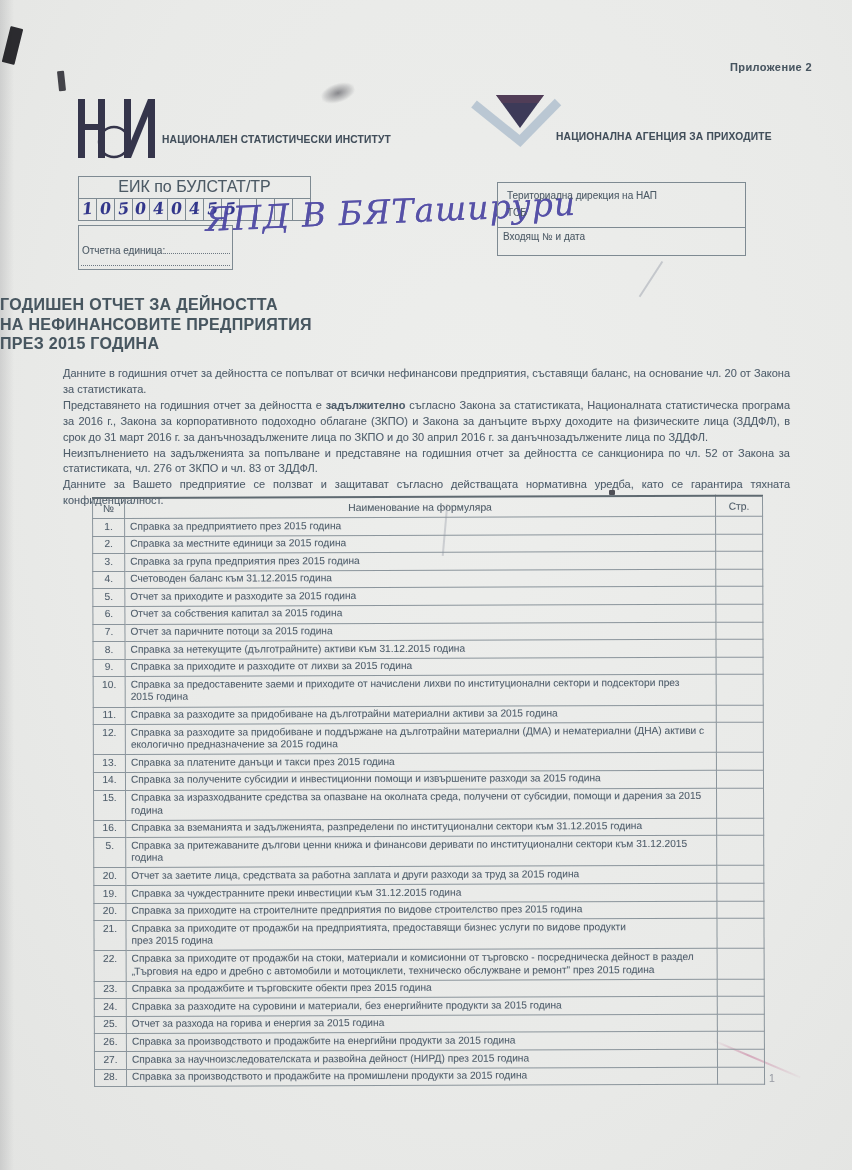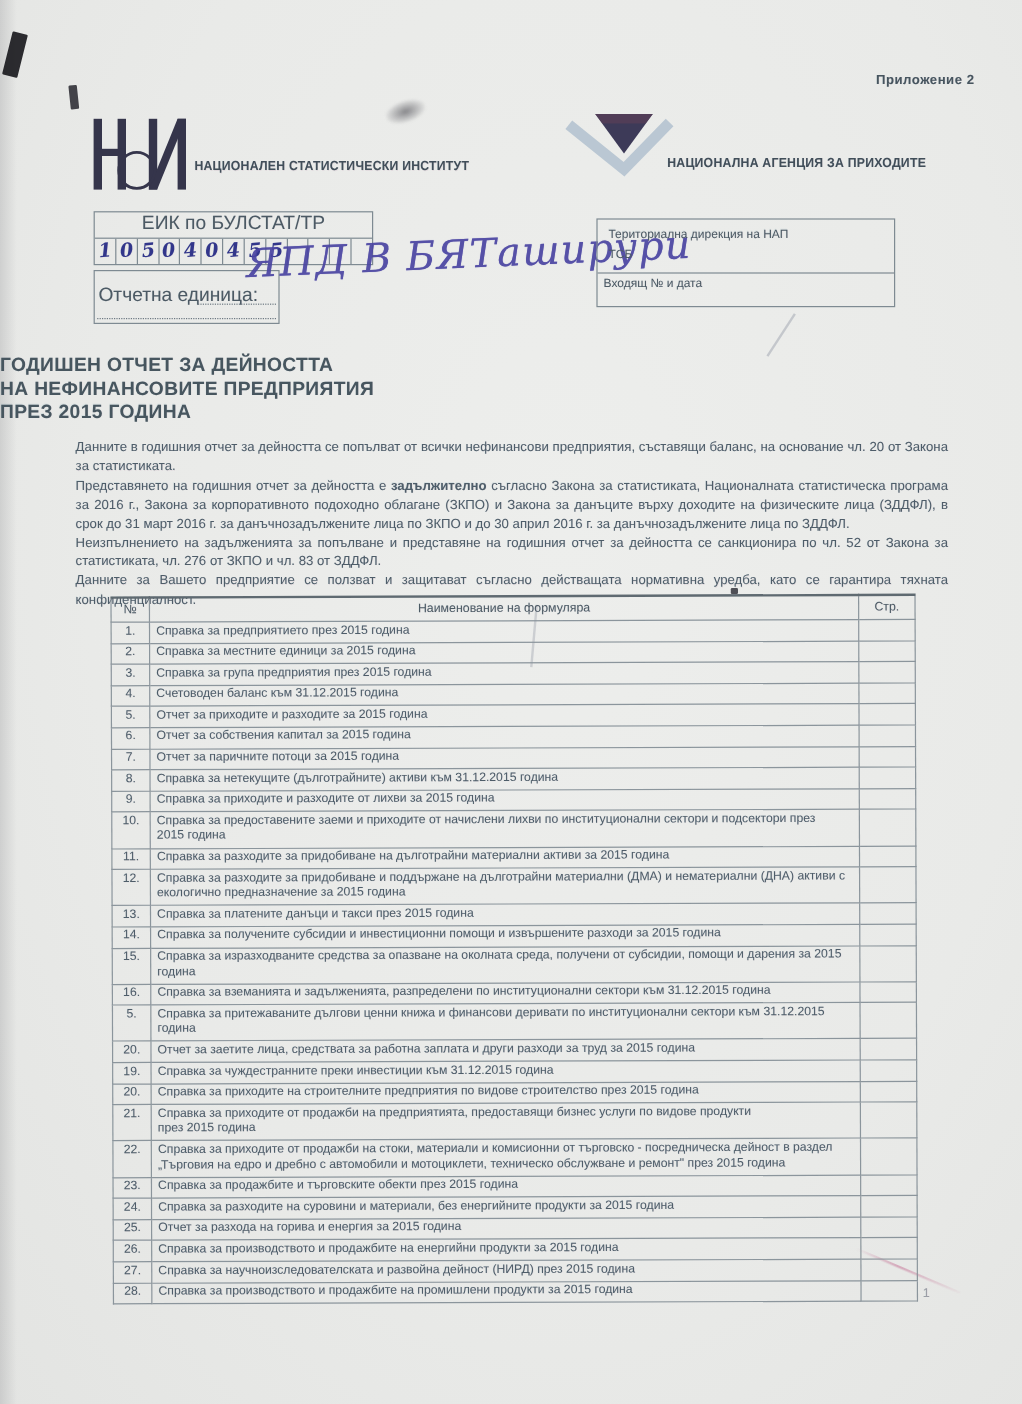--- a/index.html
+++ b/index.html
@@ -31,21 +31,21 @@
   .eik-box{position:absolute;left:78px;top:176px;width:231px;border:1.2px solid #7e8a92;}
   .eik-header{font-size:16px;text-align:center;padding:1px 0 2px;color:#4c5a64;}
   .eik-cells{display:flex;border-top:1.2px solid #7e8a92;height:21px;}
   .eik-cell{flex:1;border-right:1.1px solid #7e8a92;text-align:center;overflow:visible;}
   .eik-cell:last-child{border-right:none;}
   .eik-cell span{display:inline-block;font-family:"DejaVu Serif",serif;font-style:italic;
     font-size:16px;line-height:20px;color:#32368b;transform:rotate(-5deg);font-weight:bold;}
 
   
   .unit-box{position:absolute;left:78px;top:225px;width:153px;height:43px;border:1.2px solid #7e8a92;}
-  .unit-label{position:absolute;left:3px;bottom:13px;font-size:16px;color:#4c5a64;white-space:nowrap;}
+  .unit-label{position:absolute;left:3px;bottom:13px;font-size:10px;color:#4c5a64;white-space:nowrap;}
   .unit-dots1{position:absolute;left:86px;right:2px;bottom:15px;border-bottom:1.2px dotted #6d7882;}
   .unit-dots2{position:absolute;left:2px;right:2px;bottom:3px;border-bottom:1.2px dotted #6d7882;}
   .handwriting{position:absolute;left:205px;top:192px;font-family:"DejaVu Serif",serif;
     font-style:italic;font-size:33px;color:#4a44a2;letter-spacing:1px;white-space:nowrap;
     transform:rotate(-2.5deg);opacity:.92;text-shadow:0 0 .6px rgba(74,68,162,.8);}
 
   
   .admin-box{position:absolute;left:497px;top:182px;width:247px;border:1.2px solid #7e8a92;}
   .admin-title{font-size:10.5px;font-weight:bold;text-align:center;padding:7px 4px 8px;
     border-bottom:1.2px solid #7e8a92;color:#42505a;}

